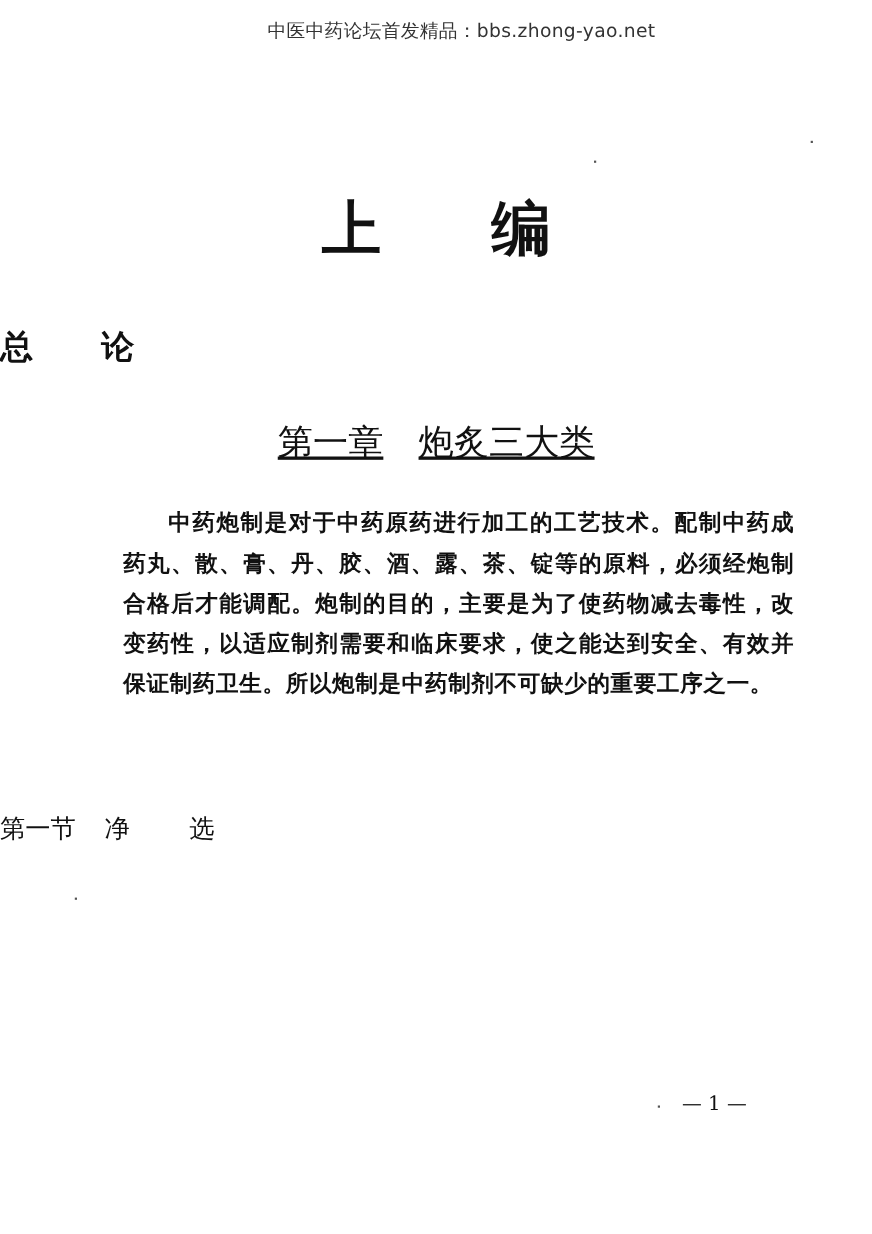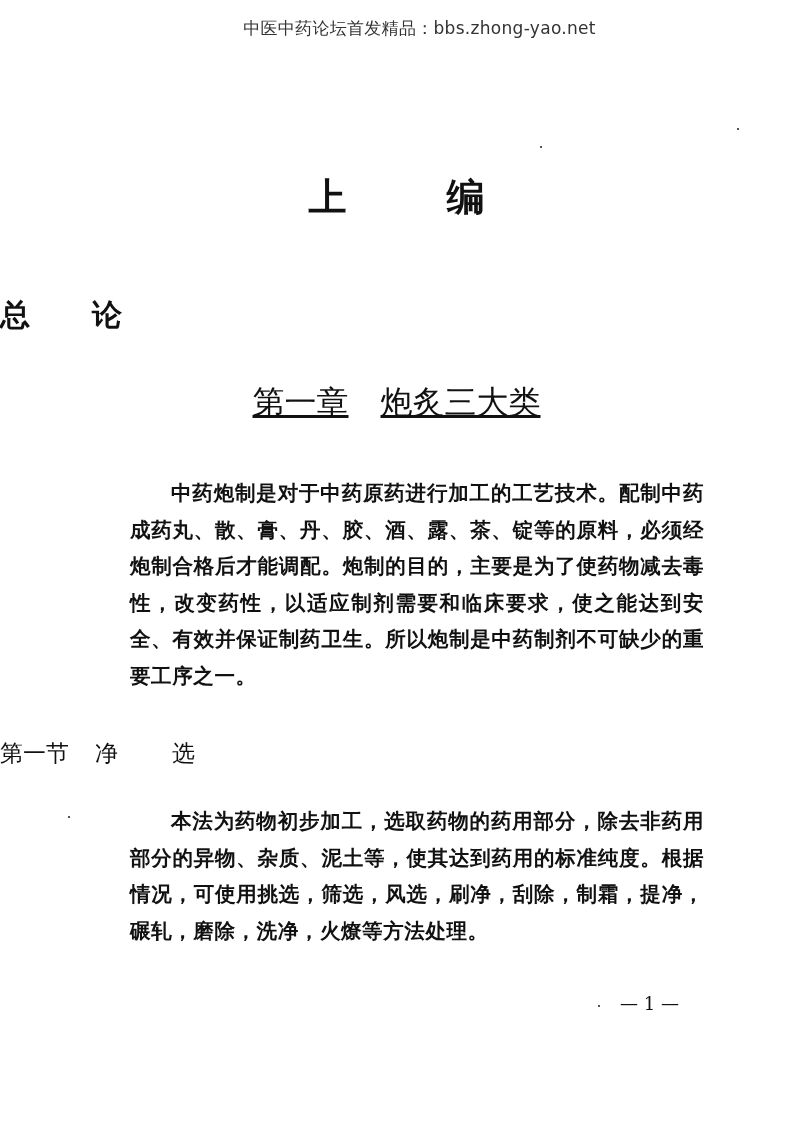--- a/index.html
+++ b/index.html
@@ -8,42 +8,42 @@
     font-family: "DejaVu Serif", serif; color: #111;
   }
   .header-watermark {
     position: absolute; top: 17px; left: 0; width: 793px; text-align: center;
     font-family: "DejaVu Sans", sans-serif; font-size: 17px; color: #333;
     letter-spacing: 0.3px;
     padding-left: 23px;
   }
   .part-title {
     position: absolute; top: 172px; left: 0; width: 793px; text-align: center;
-    font-family: "DejaVu Serif", serif; font-size: 38px; font-weight: bold;
+    font-family: "DejaVu Serif", serif; font-size: 54px; font-weight: bold;
   }
   .part-title span { display: inline-block; }
   .part-title .gap { width: 100px; }
   .gen-title {
     position: absolute; top: 295px; left: 0; width: 793px; text-align: left;
     font-family: "DejaVu Sans", sans-serif; font-size: 30px; font-weight: bold;
   }
   .gen-title span { display: inline-block; }
   .gen-title .gap { width: 62px; }
   .chapter-title {
     position: absolute; top: 381px; left: 0; width: 793px; text-align: center;
     font-family: "DejaVu Serif", serif; font-size: 32px;
   }
   .chapter-title span { display: inline-block; text-decoration: underline; }
   .chapter-title .gap { width: 32px; }
   .body-block {
     position: absolute; left: 112px; width: 610px;
     font-family: "DejaVu Serif", serif; font-size: 20.5px; line-height: 36.5px;
     font-weight: bold; text-align: justify; letter-spacing: 0.6px;
   }
-  .body-block p { margin: 18px; }
+  .body-block p { margin: 0; }
   .indent { text-indent: 2em; }
   .section-title {
     position: absolute; top: 738px; left: 0; width: 793px; 
     font-family: "DejaVu Serif", serif; font-size: 23px;
   }
   .section-title span { display: inline-block; }
   .section-title .gap1 { width: 26px; }
   .section-title .gap2 { width: 54px; }
   .item-heading { font-weight: bold; }
   .page-number {
@@ -71,21 +71,20 @@
 
 <div class="body-block" style="top:457px;">
   <p class="indent">中药炮制是对于中药原药进行加工的工艺技术。配制中药成药丸、散、膏、丹、胶、酒、露、茶、锭等的原料，必须经炮制合格后才能调配。炮制的目的，主要是为了使药物减去毒性，改变药性，以适应制剂需要和临床要求，使之能达到安全、有效并保证制药卫生。所以炮制是中药制剂不可缺少的重要工序之一。</p>
 </div>
 
 <div class="section-title">
   <span>第一节</span><span class="gap1"></span><span>净</span><span class="gap2"></span><span>选</span>
 </div>
 
 <div class="body-block" style="top:785px;">
-  <p class="indent">本法为药物初步加工，选取药物的药用部分，除去非药用部分的异物、杂质、泥土等，使其达到药用的标准纯度。根据情况，可使用挑选，筛选，风选，刷净，刮除，制霜，提净，碾轧，磨除，洗净，火燎等方法处理。</p>
 </div>
 
 <div class="page-number">— 1 —</div>
 
 <div class="speck" style="left:540px;top:146px;"></div>
 <div class="speck" style="left:737px;top:128px;"></div>
 <div class="speck" style="left:68px;top:816px;"></div>
 <div class="speck" style="left:598px;top:1005px;"></div>
 
 </body></html>

